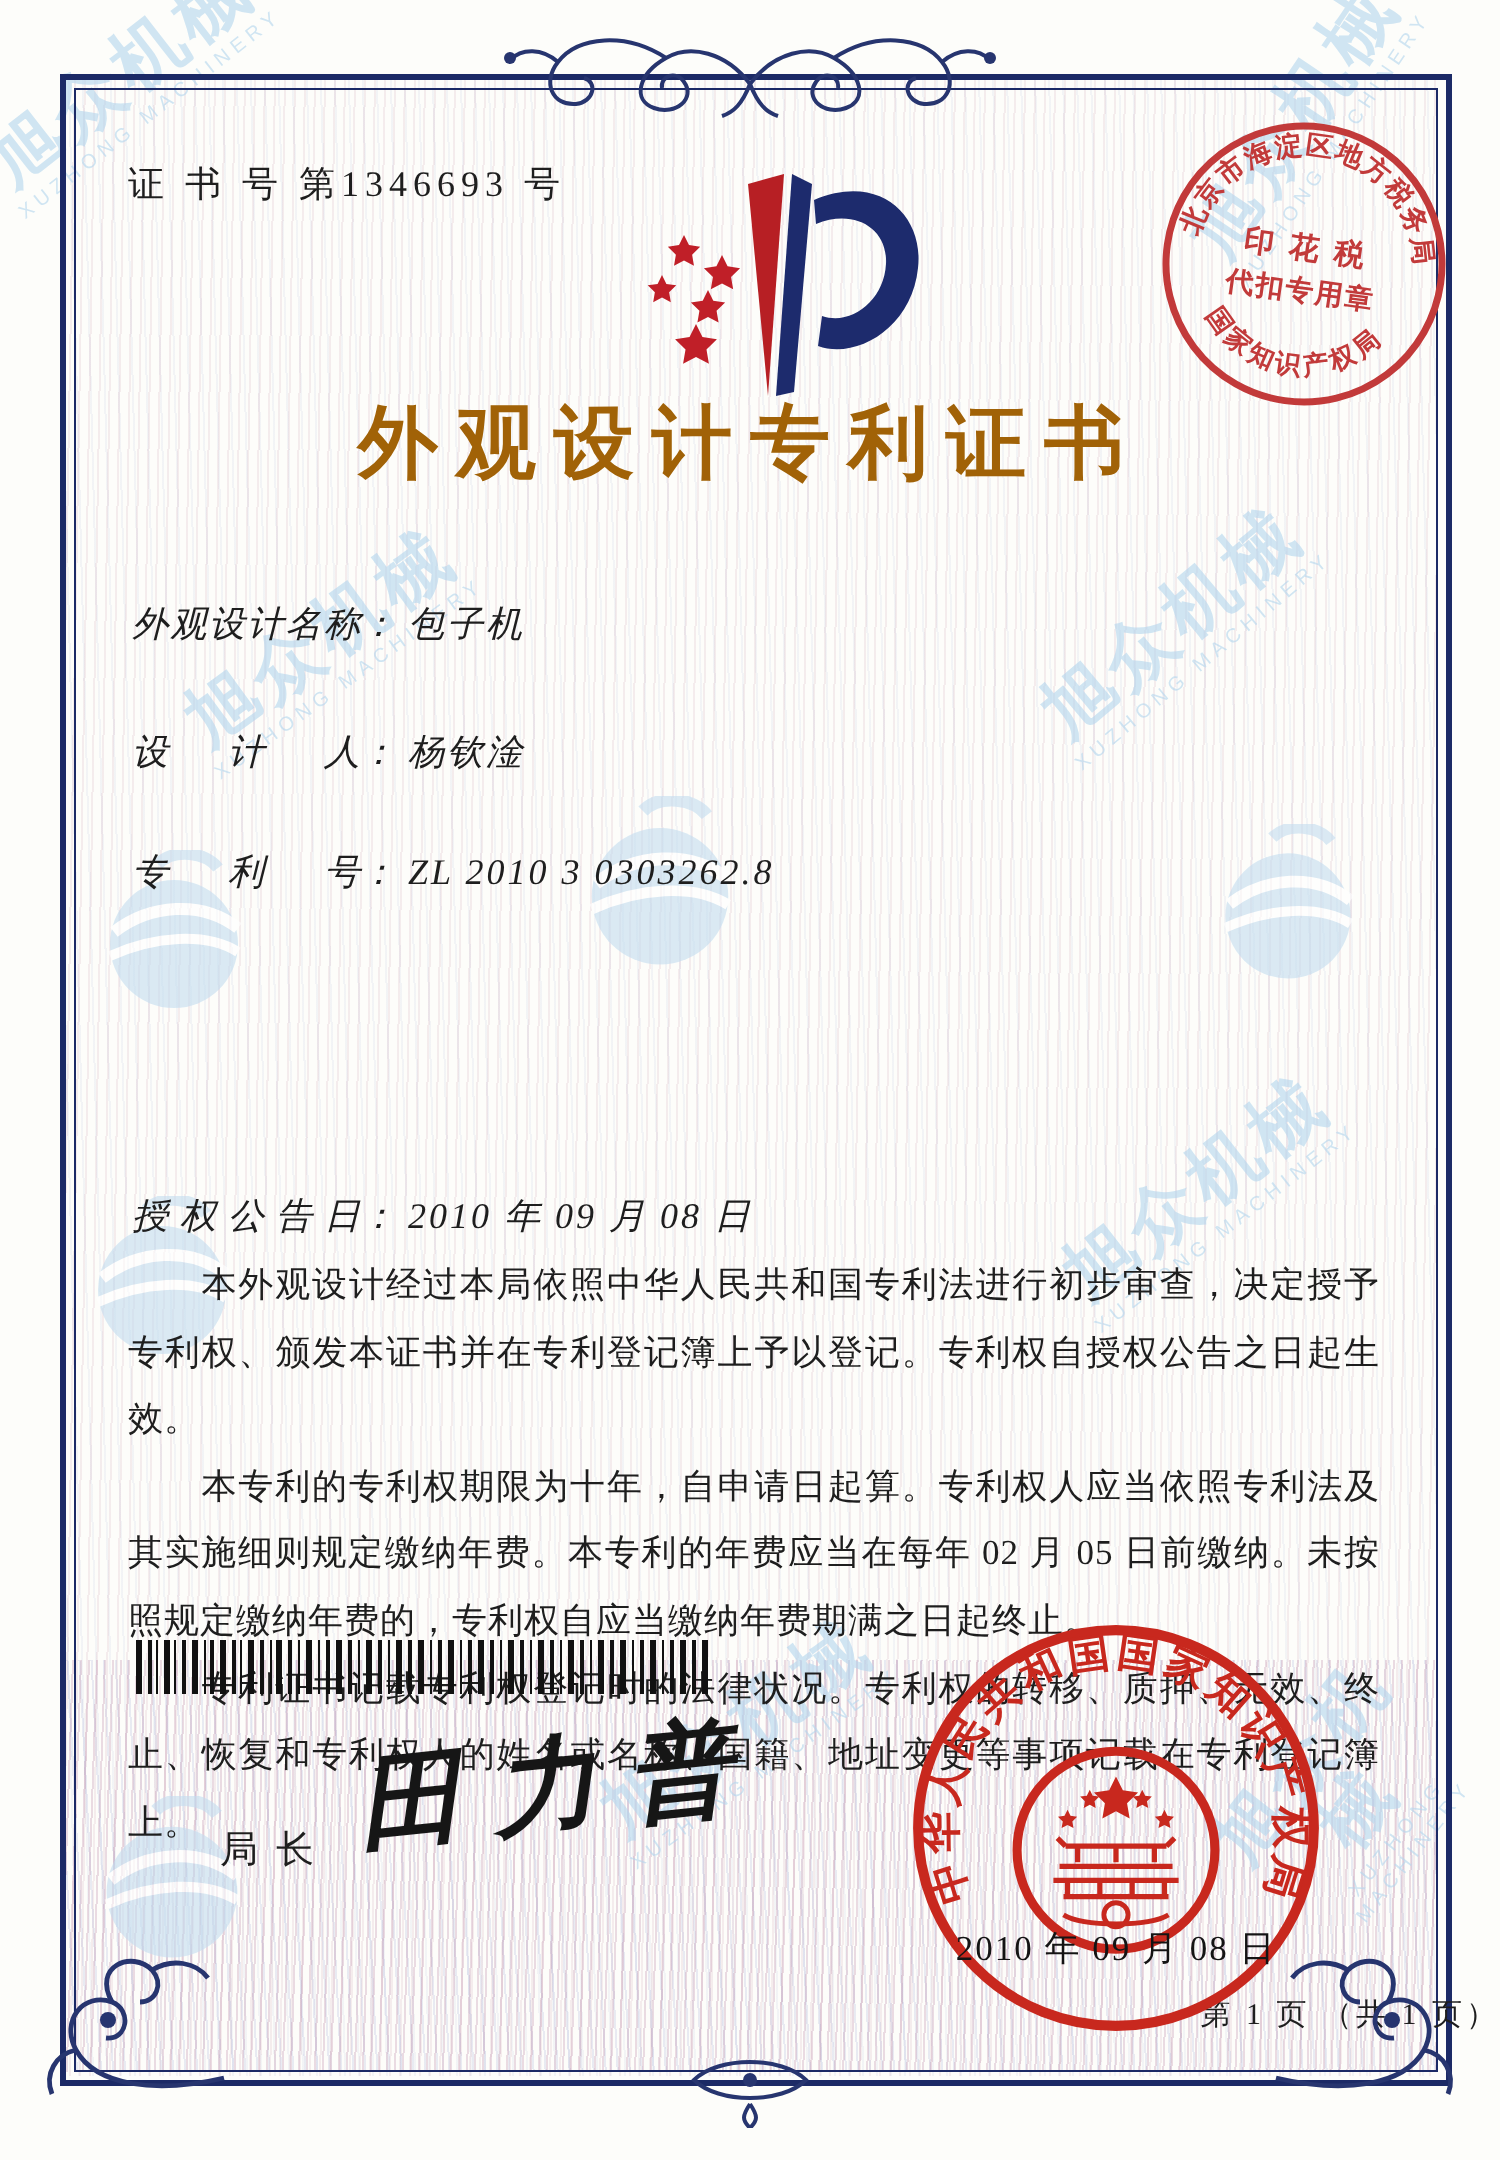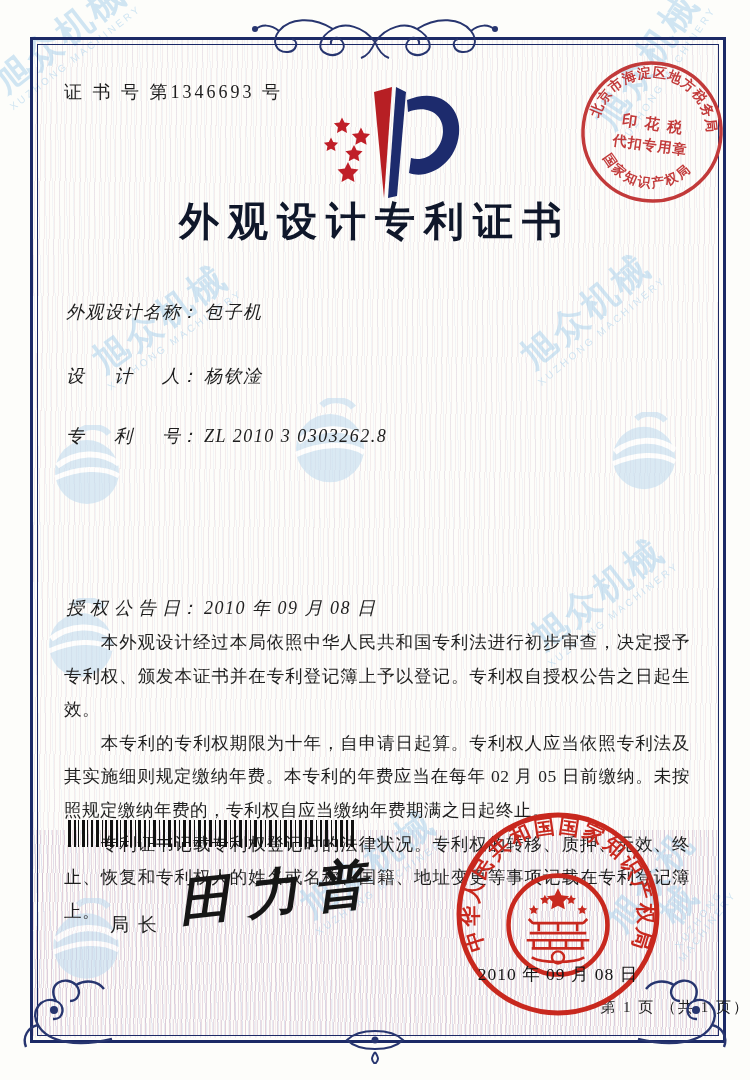--- a/index.html
+++ b/index.html
@@ -22,21 +22,21 @@
   
   .wm{position:absolute;z-index:1;color:#b5d7ee;opacity:.62;text-align:center;
       font-family:"Liberation Sans","DejaVu Sans",sans-serif;pointer-events:none;}
   .wm .wm-cn{font-size:36px;font-weight:bold;letter-spacing:3px;line-height:1;}
   .wm .wm-en{font-size:10px;letter-spacing:3px;margin-top:2px;}
   .globe{position:absolute;z-index:1;opacity:.6;pointer-events:none;}
   
   .cert-no{position:absolute;left:64px;top:80px;font-size:18px;letter-spacing:3px;z-index:2;text-align:center;}
   .logo{position:absolute;left:288px;top:84px;width:178px;height:118px;z-index:2;}
   .title{position:absolute;left:0;right:0;top:194px;text-align:center;font-size:40px;
-         font-weight:bold;letter-spacing:9px;color:#0f172a;z-index:2;}
+         font-weight:bold;letter-spacing:9px;color:#a16207;z-index:2;}
   .field{position:absolute;left:66px;font-size:18px;z-index:2;white-space:nowrap;font-style:italic;}
   .field .lbl{display:inline-block;width:114px;text-align:justify;text-align-last:justify;}
   .field .val{letter-spacing:1.5px;margin-left:6px;}
   .paras{position:absolute;left:64px;right:60px;top:626px;z-index:2;}
   .paras p{margin:0;font-size:17.5px;line-height:1.92;text-align:justify;
            text-indent:2.1em;letter-spacing:.5px;}
   .barcode{position:absolute;left:68px;top:820px;width:288px;height:27px;z-index:2;}
   .sig-role{position:absolute;left:110px;top:912px;font-size:19px;letter-spacing:9px;z-index:3;}
   .sig-name{position:absolute;left:178px;top:858px;font-size:52px;font-style:italic;
             font-weight:600;letter-spacing:16px;color:#161616;transform:rotate(-6deg);z-index:3;

